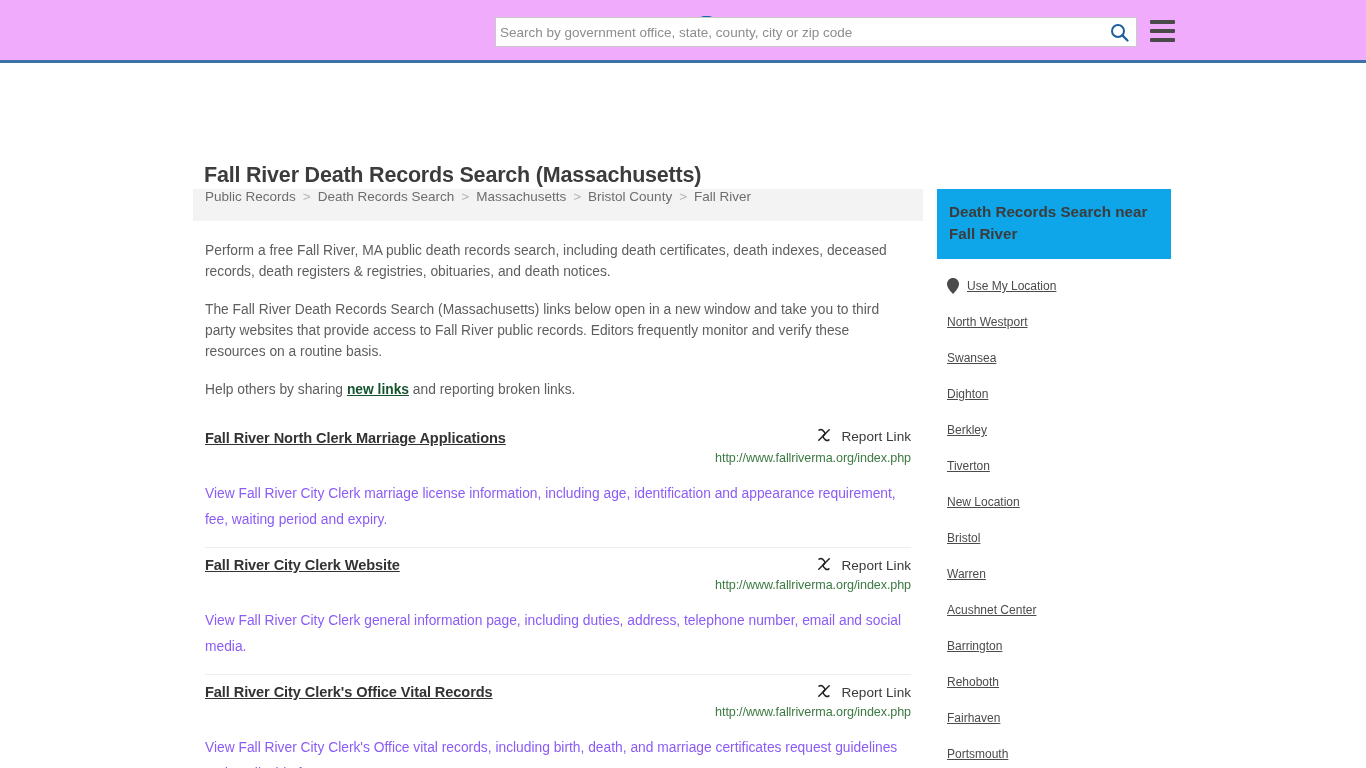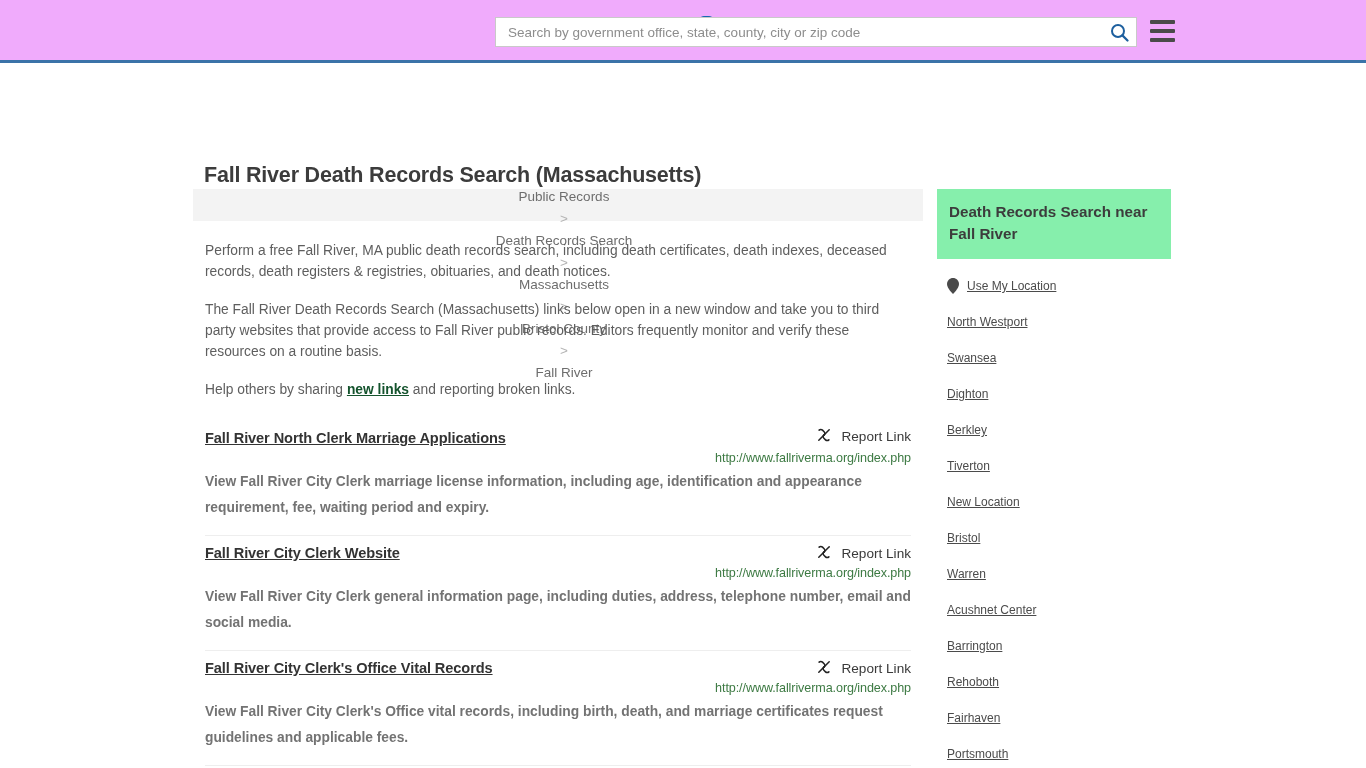--- a/index.html
+++ b/index.html
@@ -53,21 +53,20 @@
   }
   .searchbox input {
     border: 0; outline: 0;
     flex: 1 1 auto;
     height: 28px;
     padding: 0 4px;
     font-family: "Liberation Sans", sans-serif;
     font-size: 13.5px;
     color: #333;
     background: transparent;
-    margin-left: 8px;
   }
   .searchbox input::placeholder { color: #8d8d8d; }
   .search-icon {
     width: 34px; height: 28px;
     display: flex; align-items: center; justify-content: center;
     cursor: pointer;
   }
   .hamburger {
     position: absolute;
     left: 1150px; top: 20px;
@@ -87,26 +86,25 @@
     color: #3c3c3c;
     letter-spacing: -0.2px;
     white-space: nowrap;
   }
 
   .content { position: absolute; left: 193px; top: 126px; width: 730px; }
 
   .breadcrumb {
     background: #f3f3f3;
     height: 32px;
-    display: flex; align-items: center;
+    display: flex; 
     padding-left: 12px;
     font-size: 13.5px;
     color: #6d6d6d;
     gap: 7px;
-    flex-direction: column;
   }
   .breadcrumb a { color: #6d6d6d; text-decoration: none; cursor: pointer; }
   .breadcrumb .sep { color: #b4b4b4; }
 
   .intro { padding: 0 12px; }
   .intro p {
     margin: 17px 0 0 0;
     font-size: 13.8px;
     line-height: 21px;
     color: #5e5e5e;
@@ -131,41 +129,40 @@
     letter-spacing: -0.1px;
   }
   .result-url {
     margin-top: 4px;
     font-size: 12.6px;
     color: #3d7a43;
     letter-spacing: -0.1px;
     text-align: right;
   }
   .result-desc {
-    margin-top: 4px;
+    margin-top: 16px;
     font-size: 13.8px;
     line-height: 26px;
-    color: #737373;
+    color: #8b5cf6;
     max-width: 712px;
-    font-weight: bold;
   }
   .report-link {
     position: absolute;
     right: 0; top: 8px;
     display: flex; align-items: center; gap: 9px;
     font-size: 13.6px;
     color: #3a3a3a;
     cursor: pointer;
     white-space: nowrap;
   }
 
   
   .sidebar { position: absolute; left: 937px; top: 126px; width: 234px; }
   .sidebar-head {
-    background: #86efac;
+    background: #0ea5e9;
     padding: 12px 14px 14px 12px;
     font-size: 15.2px;
     font-weight: bold;
     color: #3c3c3c;
     line-height: 22px;
   }
   .sidebar-list { padding-top: 9px; }
   .side-item {
     display: flex; align-items: center; gap: 8px;
     height: 36px;

